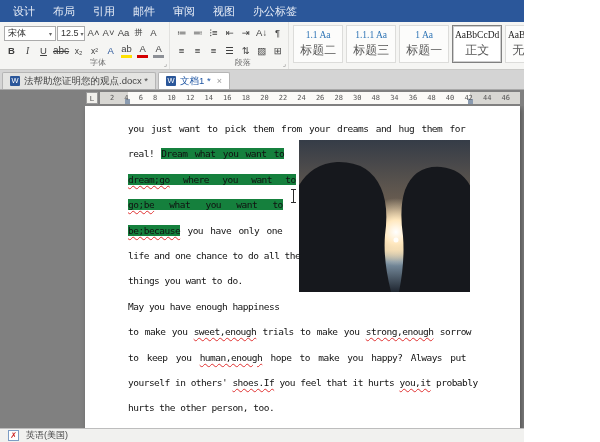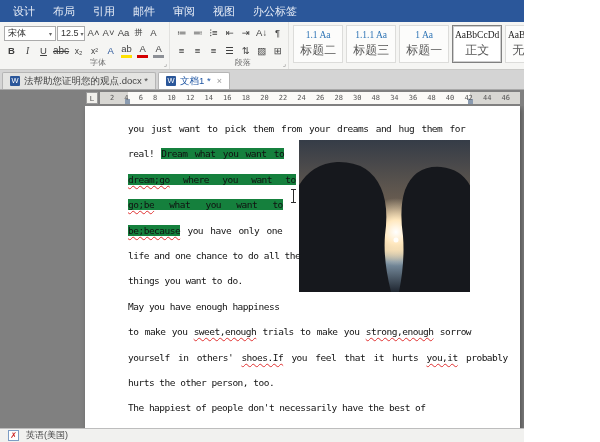--- a/index.html
+++ b/index.html
@@ -306,20 +306,21 @@
       <div class="textflow" data-name="document-text">
           <div class="line" data-name="text-line"><span data-name="text-segment">you just want to pick them from your dreams and hug them for</span></div>
           <div class="line" data-name="text-line"><span data-name="text-segment">real! </span><span class="h" data-name="text-segment">Dream what you want to</span></div>
           <div class="line" data-name="text-line"><span class="h sq" data-name="text-segment">dream;go</span><span class="h" data-name="text-segment"> where you want to</span></div>
           <div class="line" data-name="text-line"><span class="h sq" data-name="text-segment">go;be</span><span class="h" data-name="text-segment"> what you want to</span></div>
           <div class="line" data-name="text-line"><span class="h sq" data-name="text-segment">be;because</span><span data-name="text-segment"> you have only one</span></div>
           <div class="line" data-name="text-line"><span data-name="text-segment">life and one chance to do all the</span></div>
           <div class="line" data-name="text-line"><span data-name="text-segment">things you want to do.</span></div>
           <div class="line" data-name="text-line"><span data-name="text-segment">May you have enough happiness</span></div>
           <div class="line" data-name="text-line"><span data-name="text-segment">to make you </span><span class="sq" data-name="text-segment">sweet,enough</span><span data-name="text-segment"> trials to make you </span><span class="sq" data-name="text-segment">strong,enough</span><span data-name="text-segment"> sorrow</span></div>
+          <div class="line" data-name="text-line"><span data-name="text-segment">to keep you </span><span class="sq" data-name="text-segment">human,enough</span><span data-name="text-segment"> hope to make you happy? Always put</span></div>
           <div class="line" data-name="text-line"><span data-name="text-segment">yourself in others' </span><span class="sq" data-name="text-segment">shoes.If</span><span data-name="text-segment"> you feel that it hurts </span><span class="sq" data-name="text-segment">you,it</span><span data-name="text-segment"> probably</span></div>
           <div class="line" data-name="text-line"><span data-name="text-segment">hurts the other person, too.</span></div>
           <div class="line" data-name="text-line"><span data-name="text-segment">The happiest of people don't necessarily have the best of</span></div>
         </div>
 
       <svg class="photo" data-name="sunset-couple-photo" viewBox="0 0 171 152" preserveAspectRatio="none" xmlns="http://www.w3.org/2000/svg">
         <defs>
           <linearGradient id="sky" x1="0" y1="0" x2="0" y2="1">
             <stop offset="0" stop-color="#353c47"></stop>
             <stop offset="0.45" stop-color="#6e6051"></stop>

